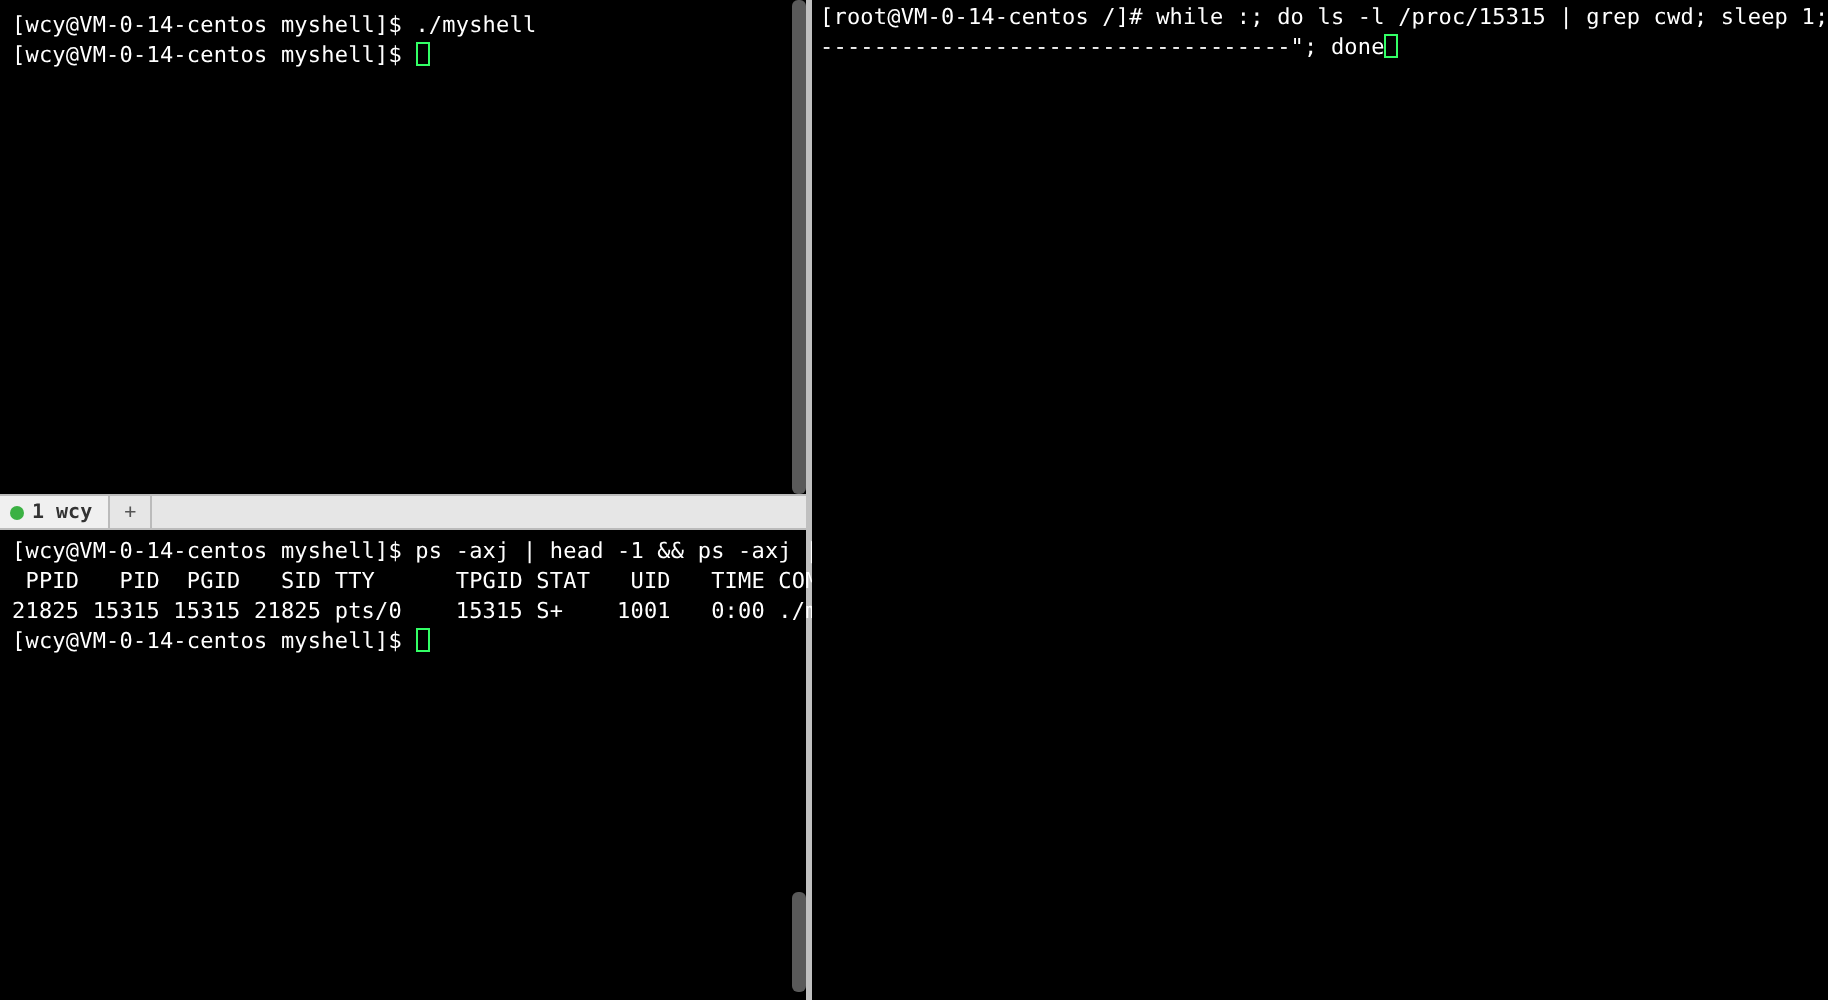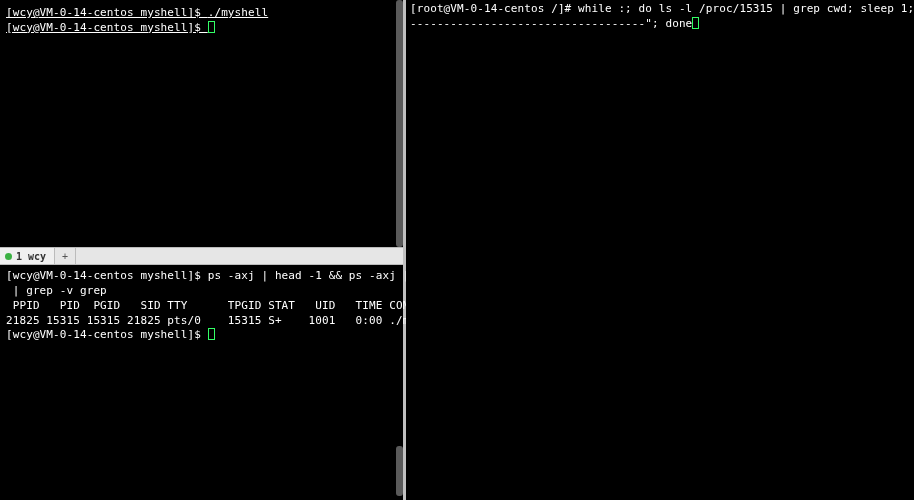--- a/index.html
+++ b/index.html
@@ -26,21 +26,20 @@
     color: #fff;
     padding: 2px 4px;
     position: relative;
   }
   .pane-top {
     height: 247px;
     background: #000;
     color: #fff;
     padding: 6px 6px;
     position: relative;
-    text-decoration: underline;
   }
   .tab-bar {
     height: 18px;
     background: #e6e6e6;
     border-top: 1px solid #bbb;
     border-bottom: 1px solid #bbb;
     display: flex;
     align-items: center;
     font-size: 10px;
   }
@@ -114,21 +113,20 @@
       <span class="tab-dot"></span>
       <span>1 wcy</span>
     </div>
     <div class="tab-add">
       <span>+</span>
     </div>
   </div>
 
   <div class="pane-bottom">
     <div class="line">[wcy@VM-0-14-centos myshell]$ ps -axj | head -1 &amp;&amp; ps -axj | grep </div>
-    <div class="line"> | grep -v grep</div>
     <div class="line"> PPID   PID  PGID   SID TTY      TPGID STAT   UID   TIME COMMAND</div>
     <div class="line">21825 15315 15315 21825 pts/0    15315 S+    1001   0:00 ./myshell</div>
     <div class="line"><span>[wcy@VM-0-14-centos myshell]$ </span><span class="cursor"></span></div>
     <div class="scrollbar-v">
       <div class="scrollbar-thumb" style="bottom:4px;height:50px;"></div>
     </div>
   </div>
 
 </div>
 

